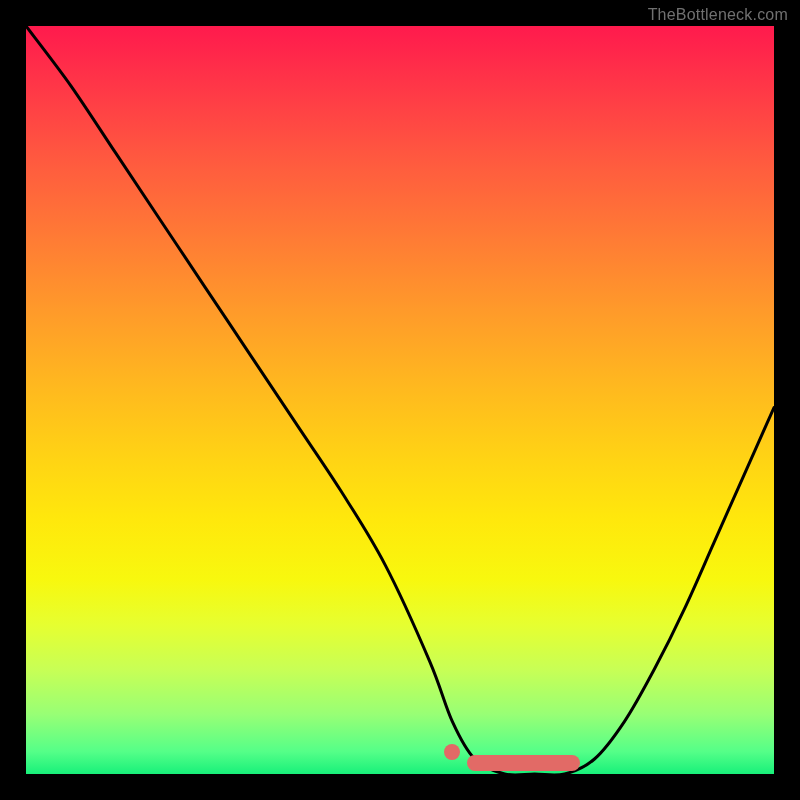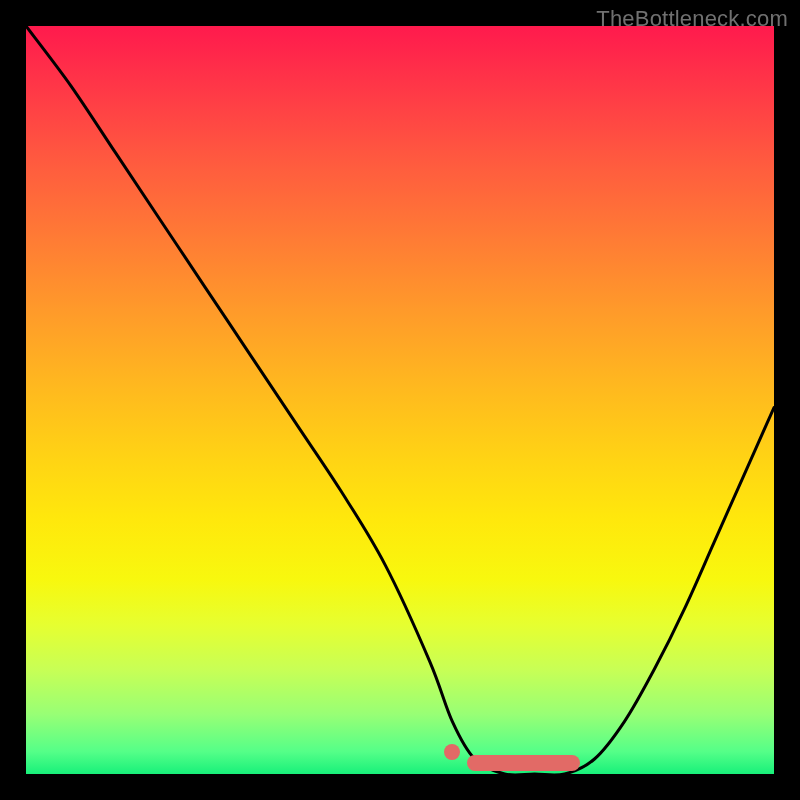--- a/index.html
+++ b/index.html
@@ -9,21 +9,21 @@
     height: 800px;
     position: relative;
     background: #000;
   }
   .watermark {
     position: absolute;
     top: 6px;
     right: 12px;
     color: #707070;
     font-family: Arial, Helvetica, sans-serif;
-    font-size: 22px;
+    font-size: 16px;
     font-weight: 400;
     letter-spacing: 0.2px;
     z-index: 10;
   }
   .plot {
     position: absolute;
     left: 26px;
     top: 26px;
     width: 748px;
     height: 748px;

